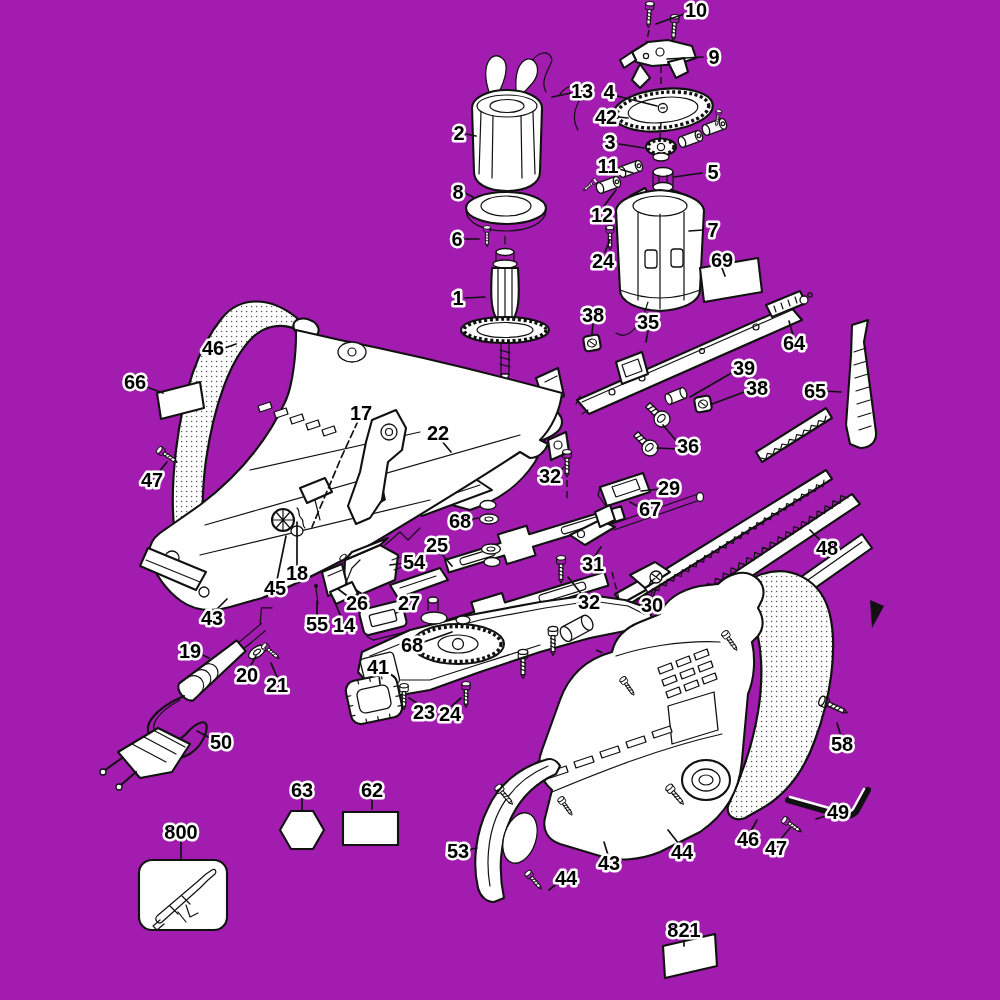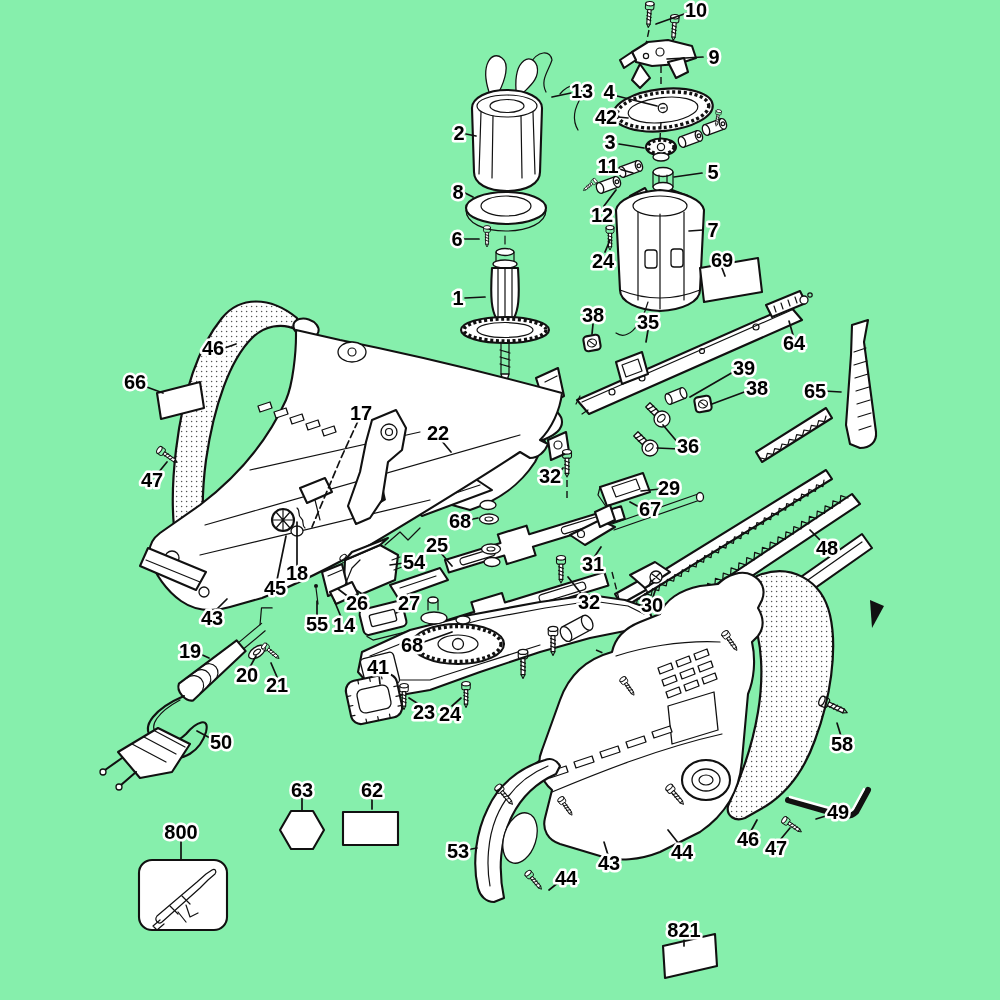--- a/index.html
+++ b/index.html
@@ -1,16 +1,16 @@
 <!DOCTYPE html>
 <html><head>
 <meta charset="utf-8">
 <style>
   html,body{margin:0;padding:0;background:#fff;}
-  #stage{position:relative;width:1000px;height:1000px;background:#86efac;overflow:hidden;
+  #stage{position:relative;width:1000px;height:1000px;background:#a21caf;overflow:hidden;
          font-family:"Liberation Sans",sans-serif;}
   svg{display:block}
   .ln  {fill:none;stroke:#111;stroke-width:2.1;stroke-linecap:round;stroke-linejoin:round;}
   .th  {fill:none;stroke:#111;stroke-width:1.2;stroke-linecap:round;stroke-linejoin:round;}
   .wf  {fill:#fff;stroke:#111;stroke-width:2.1;stroke-linejoin:round;}
   .wft {fill:#fff;stroke:#111;stroke-width:1.3;stroke-linejoin:round;}
   .blk {fill:#111;stroke:none;}
   .gear{fill:#fff;stroke:#111;stroke-width:3.4;stroke-dasharray:3 2.6;}
   .stip{fill:url(#stip);stroke:#111;stroke-width:2.2;stroke-linejoin:round;}
   .dsh {fill:none;stroke:#111;stroke-width:1.4;stroke-dasharray:7 4;}

